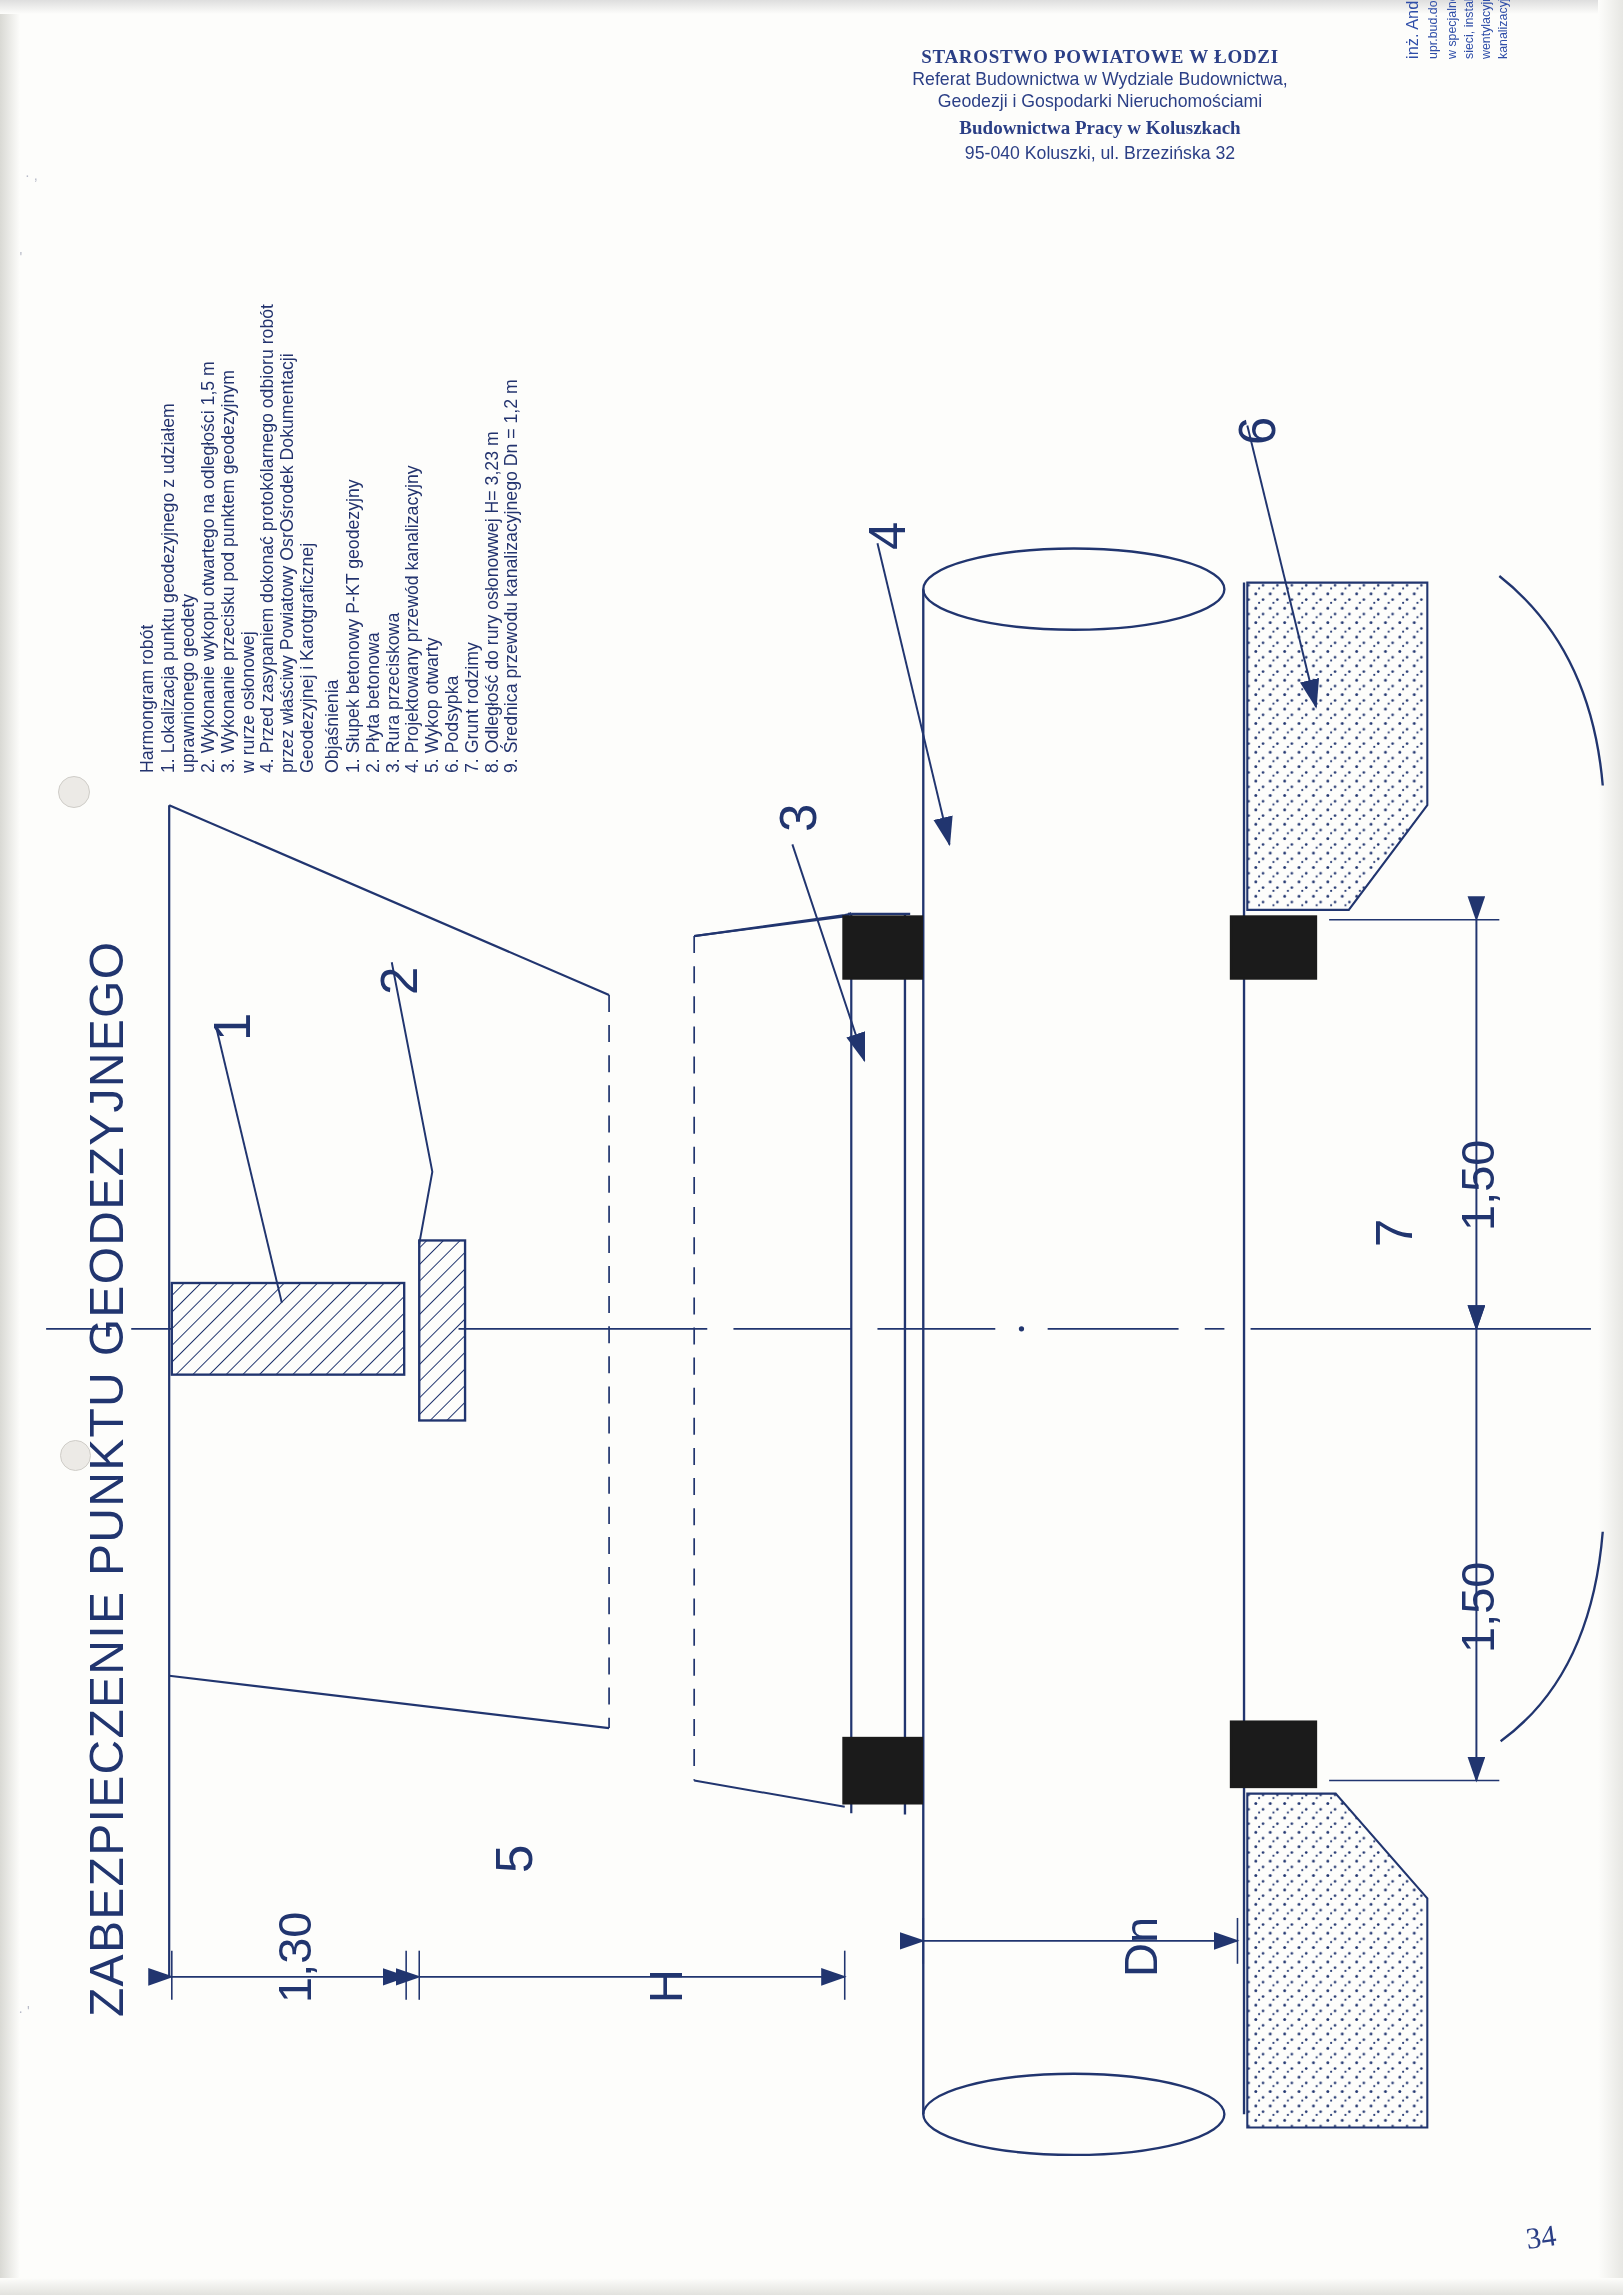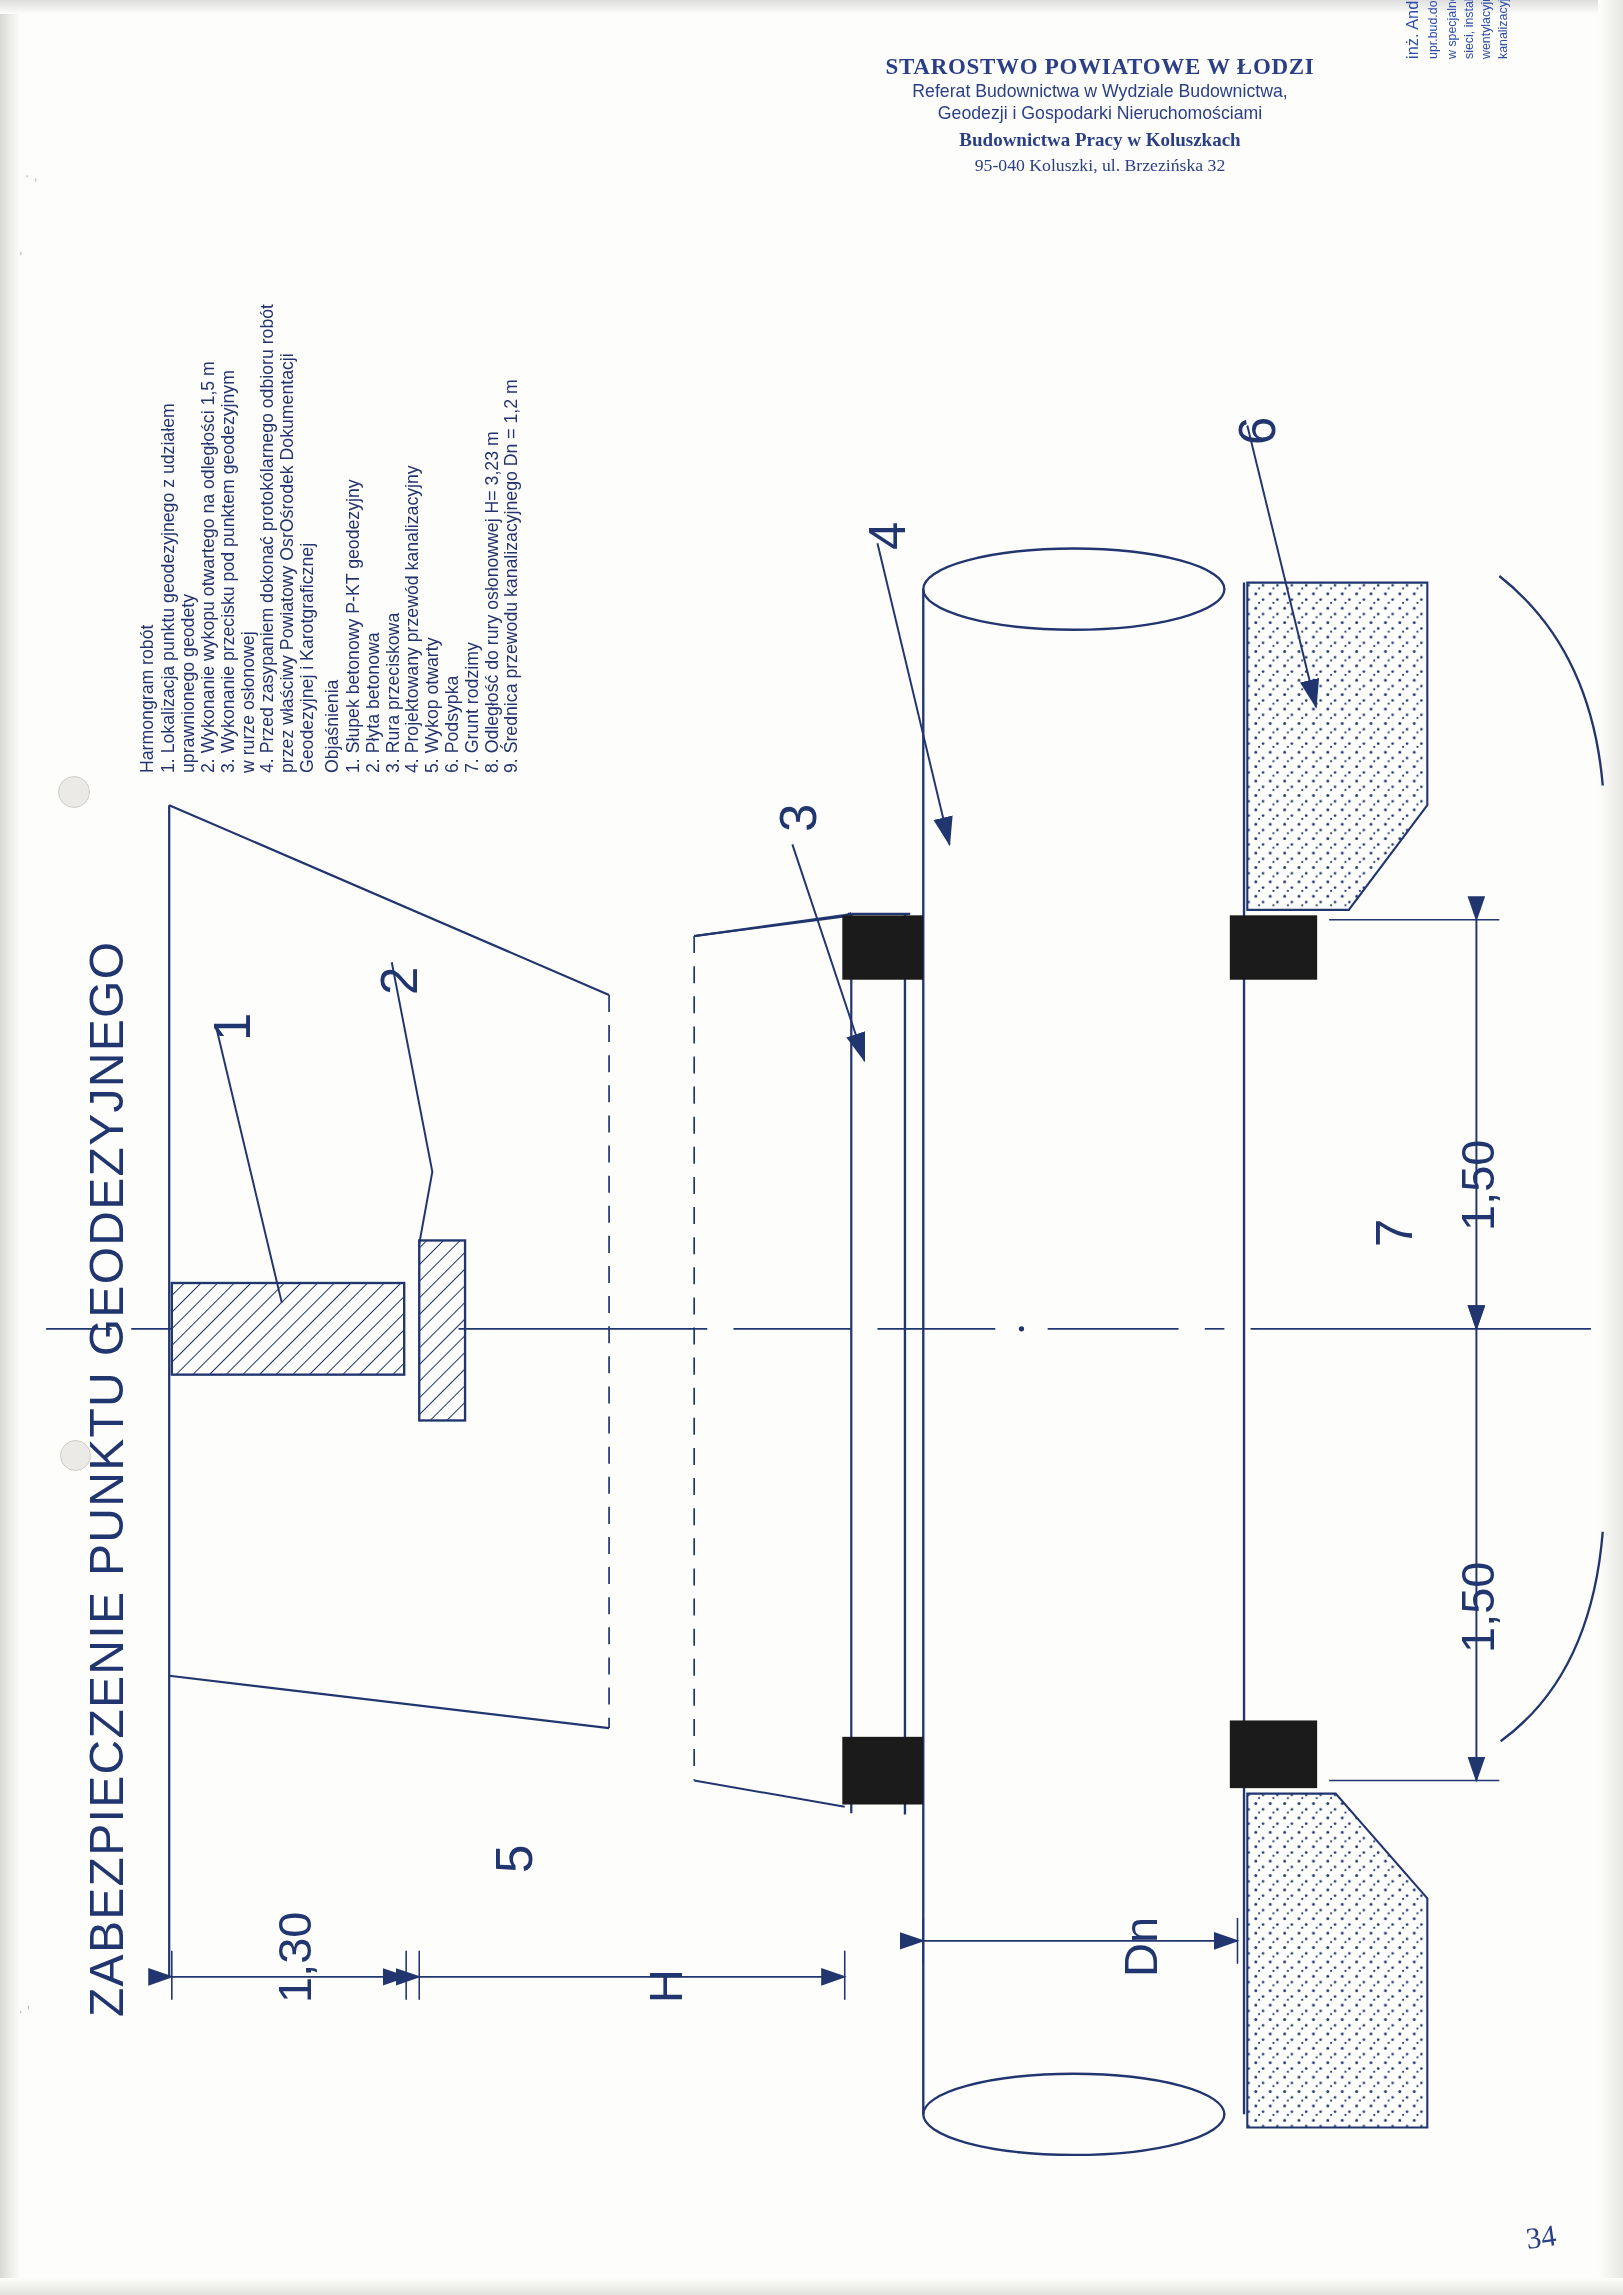--- a/index.html
+++ b/index.html
@@ -31,24 +31,24 @@
   .punch{
     position:absolute;border-radius:50%;
     background:#eceae6;border:0.7px solid #cfcdc8;
   }
 
   
   .stamp{
     position:absolute;left:871px;top:46px;width:458px;
     text-align:center;color:#2b3f86;
   }
-  .stamp .l1{font-family:"Liberation Serif",serif;font-size:23px;letter-spacing:0.7px;font-weight:bold;margin-top:8px;}
+  .stamp .l1{font-family:"Liberation Serif",serif;font-size:19px;letter-spacing:0.7px;font-weight:bold;}
   .stamp .l2,.stamp .l3{font-size:17.7px;margin-top:1px;}
   .stamp .l4{font-family:"Liberation Serif",serif;font-size:19px;font-weight:bold;margin-top:5.2px;}
-  .stamp .l5{font-family:Liberation Serif, serif;font-size:17.7px;margin-top:3.9px;}
+  .stamp .l5{font-family:Liberation Sans, sans-serif;font-size:17.7px;margin-top:3.9px;}
 
   
   .sig-block{
     position:absolute;left:1349px;top:39px;width:367px;height:367px;
   }
   .sig-name{
     position:absolute;left:-367px;top:39px;width:367px;
     transform:rotate(-90deg);transform-origin:left top;
     font-size:16.4px;color:#2f4ea8;white-space:nowrap;
   }

